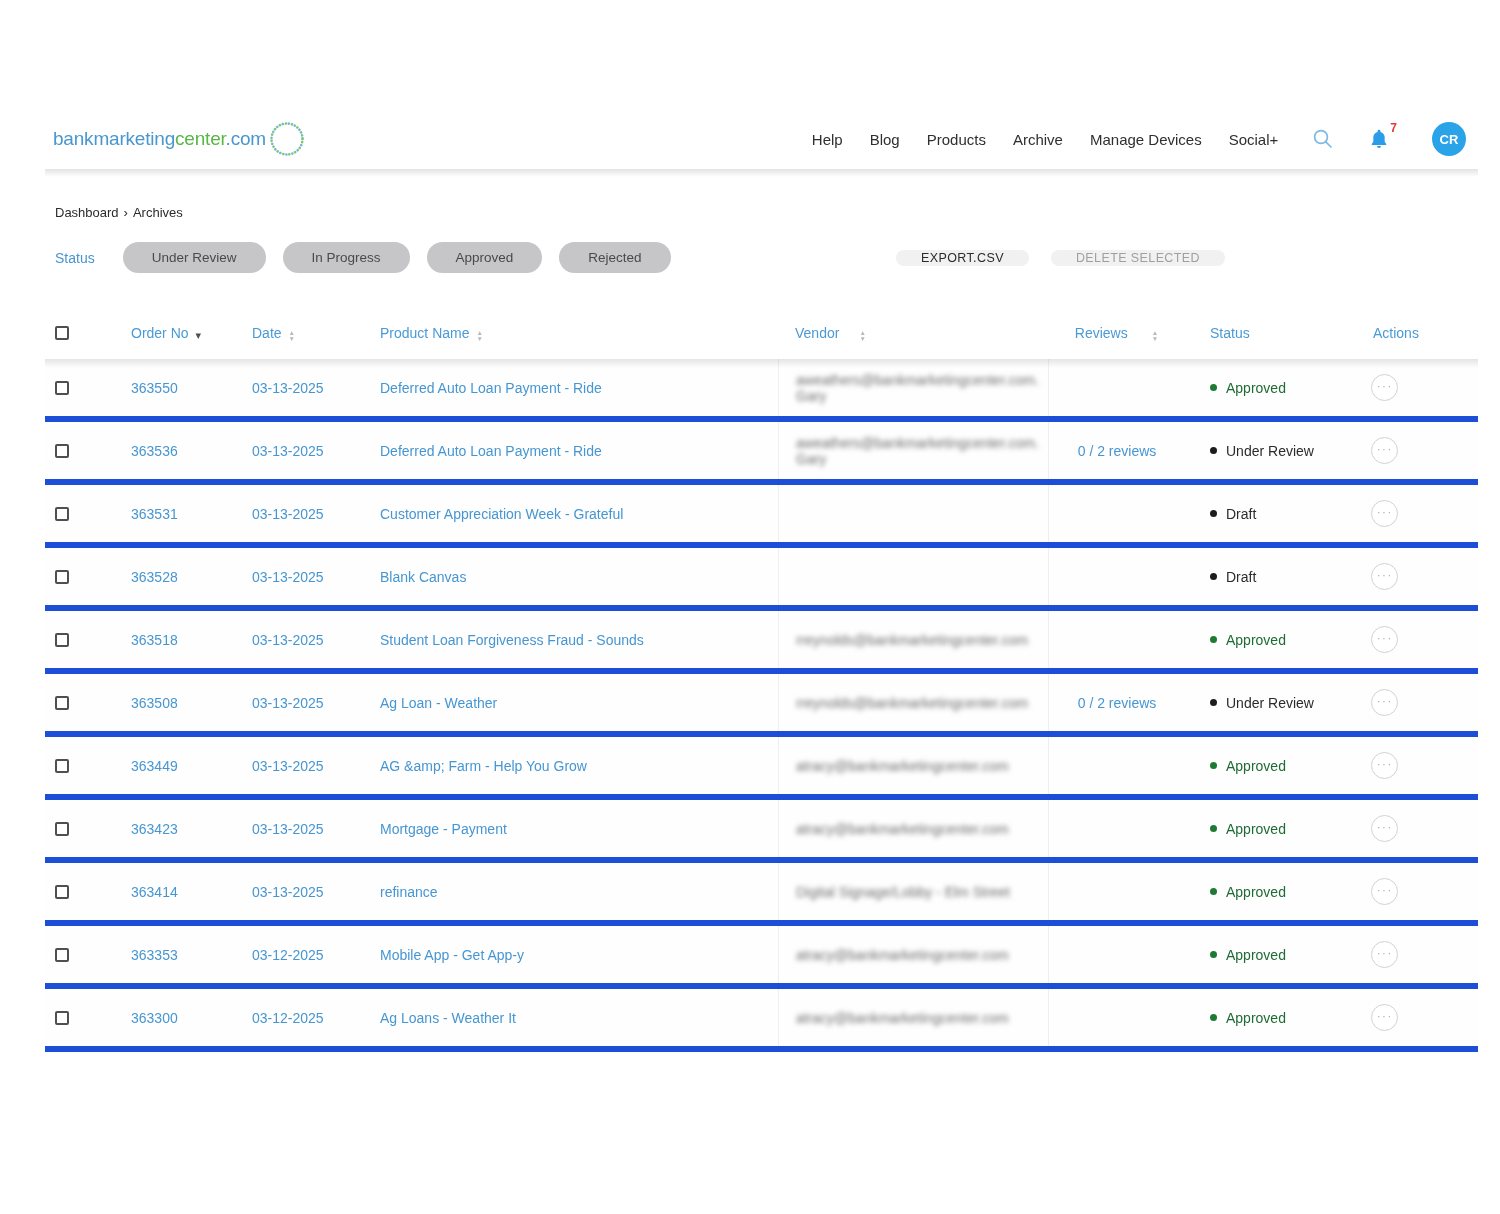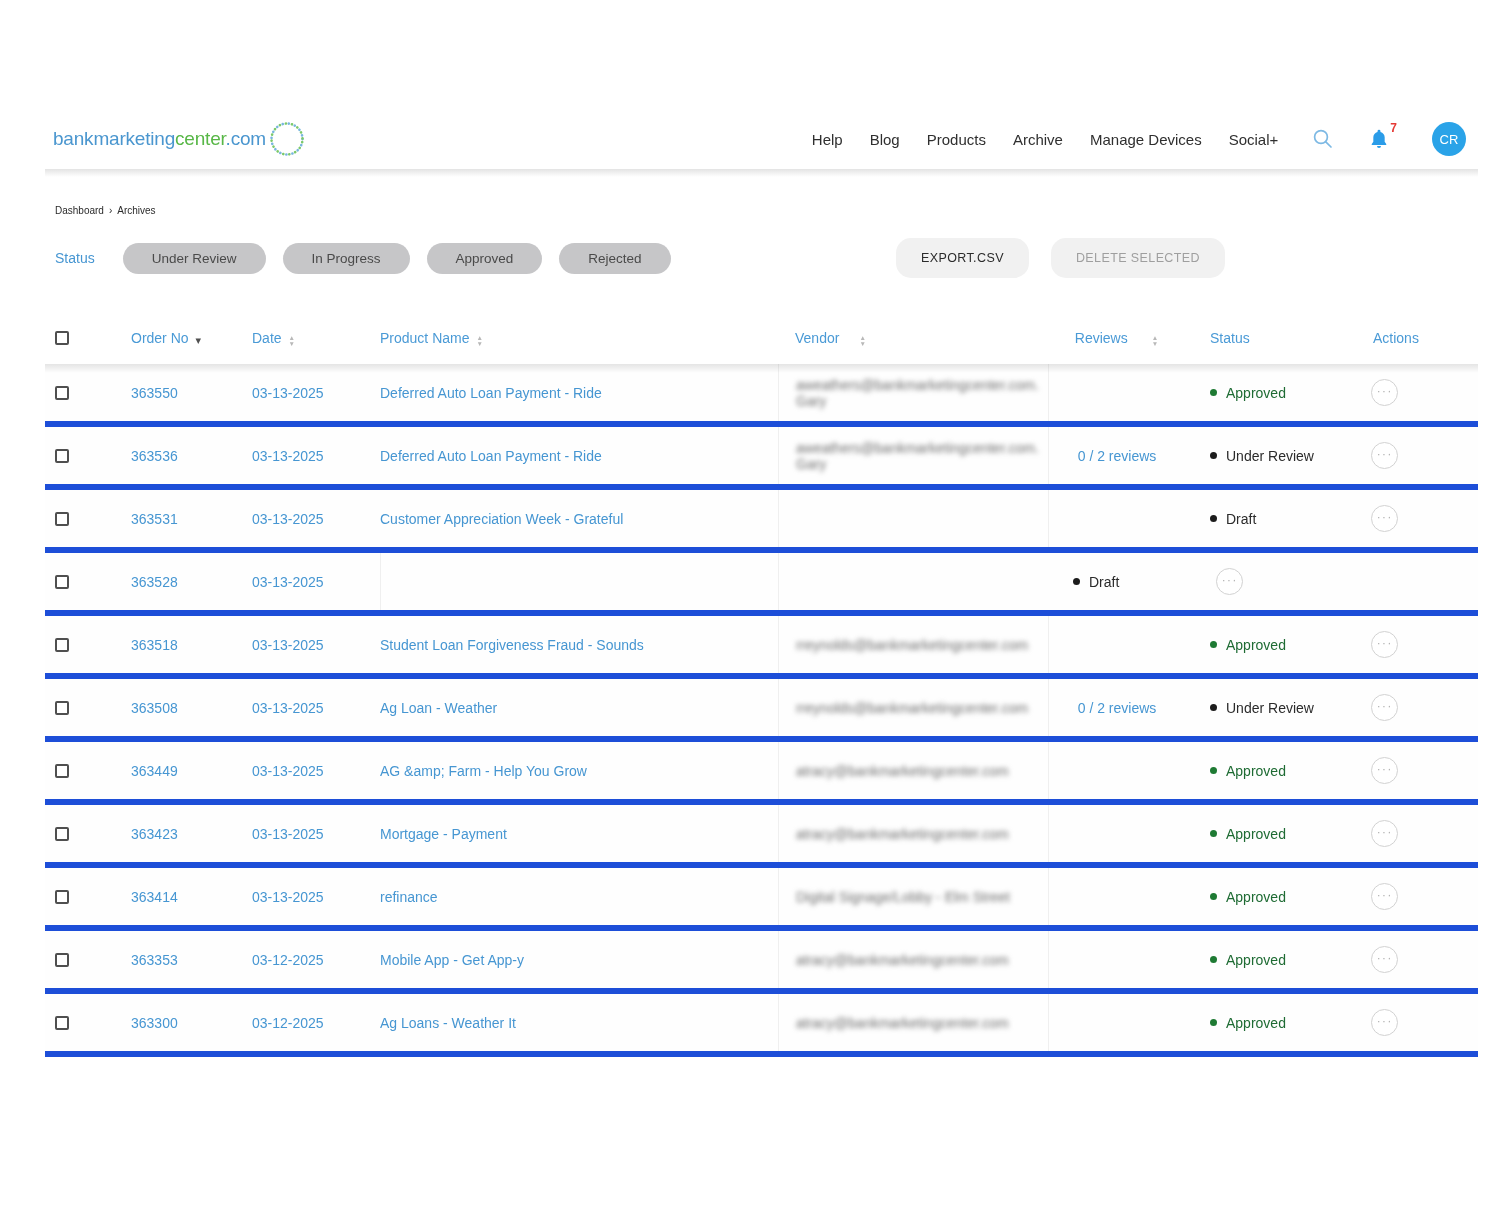--- a/index.html
+++ b/index.html
@@ -12,37 +12,37 @@
     padding:122px 34px 13px 53px; background:#fff; }
   .logo{ position:relative; font-size:19px; letter-spacing:-0.2px; cursor:pointer; white-space:nowrap; padding-right:26px;}
   .logo .lb{ color:#4a96cf; }
   .logo .lg{ color:#58b747; }
   .logo-ring{ position:absolute; right:-14px; top:50%; transform:translateY(-50%); }
   nav.main-nav{ display:flex; align-items:center; gap:27px; }
   nav.main-nav a{ font-size:15px; color:#2f2f2f; text-decoration:none; cursor:pointer; }
   .icon-btn{ display:inline-flex; align-items:flex-start; cursor:pointer; position:relative; margin-left:6px; }
   .badge{ color:#e53935; font-size:12px; font-weight:bold; position:relative; top:-7px; left:0px; }
   .avatar{ width:34px; height:34px; border-radius:50%; background:#2aa3e8; color:#fff;
-    display:flex; align-items:center; justify-content:center; font-size:13px; font-weight:normal; cursor:pointer; margin-left:8px;}
+    display:flex; align-items:center; justify-content:center; font-size:13px; font-weight:bold; cursor:pointer; margin-left:8px;}
   .header-shadow{ height:8px; margin:0 22px 0 45px;
     background:linear-gradient(to bottom, rgba(0,0,0,0.11), rgba(255,255,255,0)); }
 
   
   main{ padding:0 22px 0 45px; }
-  .breadcrumb{ margin:28px 0 0 10px; font-size:10px; color:#2b2b2b; }
+  .breadcrumb{ margin:28px 0 0 10px; font-size:13px; color:#2b2b2b; }
   .breadcrumb a{ color:#2b2b2b; text-decoration:none; cursor:pointer; }
   .breadcrumb .sep{ margin:0 5px; }
 
   .filter-row{ display:flex; justify-content:space-between; align-items:center; margin-top:22px; }
   .filter-left{ display:flex; align-items:center; }
   .filter-label{ color:#4696d2; font-size:14px; margin:0 28px 0 10px; }
   .pill{ background:#c6c6c8; color:#4a4a4a; border:none; border-radius:17px; height:31px;
     padding:0 29px; font-size:13.5px; font-family:inherit; cursor:pointer; margin-right:17px; }
   .filter-right{ display:flex; align-items:center; margin-right:253px; gap:22px; }
-  .ghost-btn{ background:#f1f1f1; border:none; border-radius:15px; height:40px; padding:0 25px;
+  .ghost-btn{ background:#f1f1f1; border:none; border-radius:15px; height:16px; padding:0 25px;
     font-size:12.5px; letter-spacing:0.4px; font-family:inherit; cursor:pointer; color:#2b2b2b; }
   .ghost-btn.muted{ color:#9f9f9f; }
 
   
   .grid{ display:grid; grid-template-columns:86px 121px 128px 398px 270px 137px 155px 138px; }
   .thead{ margin-top:34px; height:52px; align-items:center; }
   .th{ color:#4a9ad6; font-size:14px; display:flex; align-items:flex-end; gap:7px; cursor:pointer; }
   .th.no-sort{ cursor:default; }
   .th.cb-col, .cell.cb-col{ padding-left:10px; }
   .th.vendor-col{ padding-left:17px;gap:20px; }
@@ -268,20 +268,23 @@
   <div class="grid row">
     <div class="cell cb-col">
       <span class="checkbox"></span>
     </div>
     <div class="cell order">
       <a>363528</a>
     </div>
     <div class="cell date">
       <span>03-13-2025</span>
     </div>
+    <div class="cell product">
+      <a>Blank Canvas</a>
+    </div>
     <div class="cell vendor">
       <span></span>
     </div>
     <div class="cell reviews">
       <a></a>
     </div>
     <div class="cell status">
       <span class="dot" style="background: rgb(28, 28, 28);"></span>
       <span style="color: rgb(43, 43, 43);">Draft</span>
     </div>

